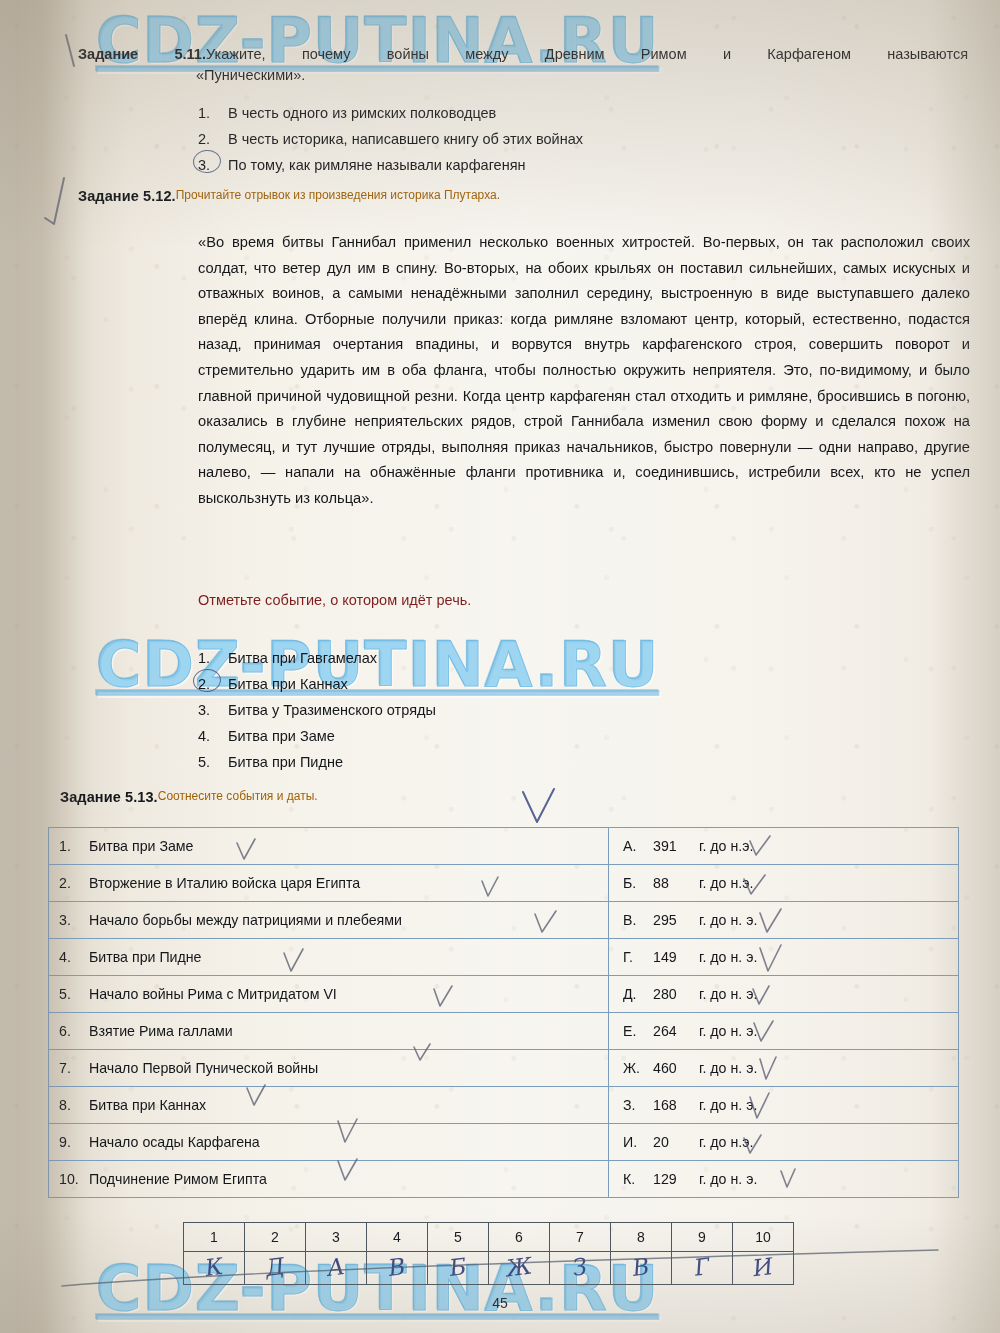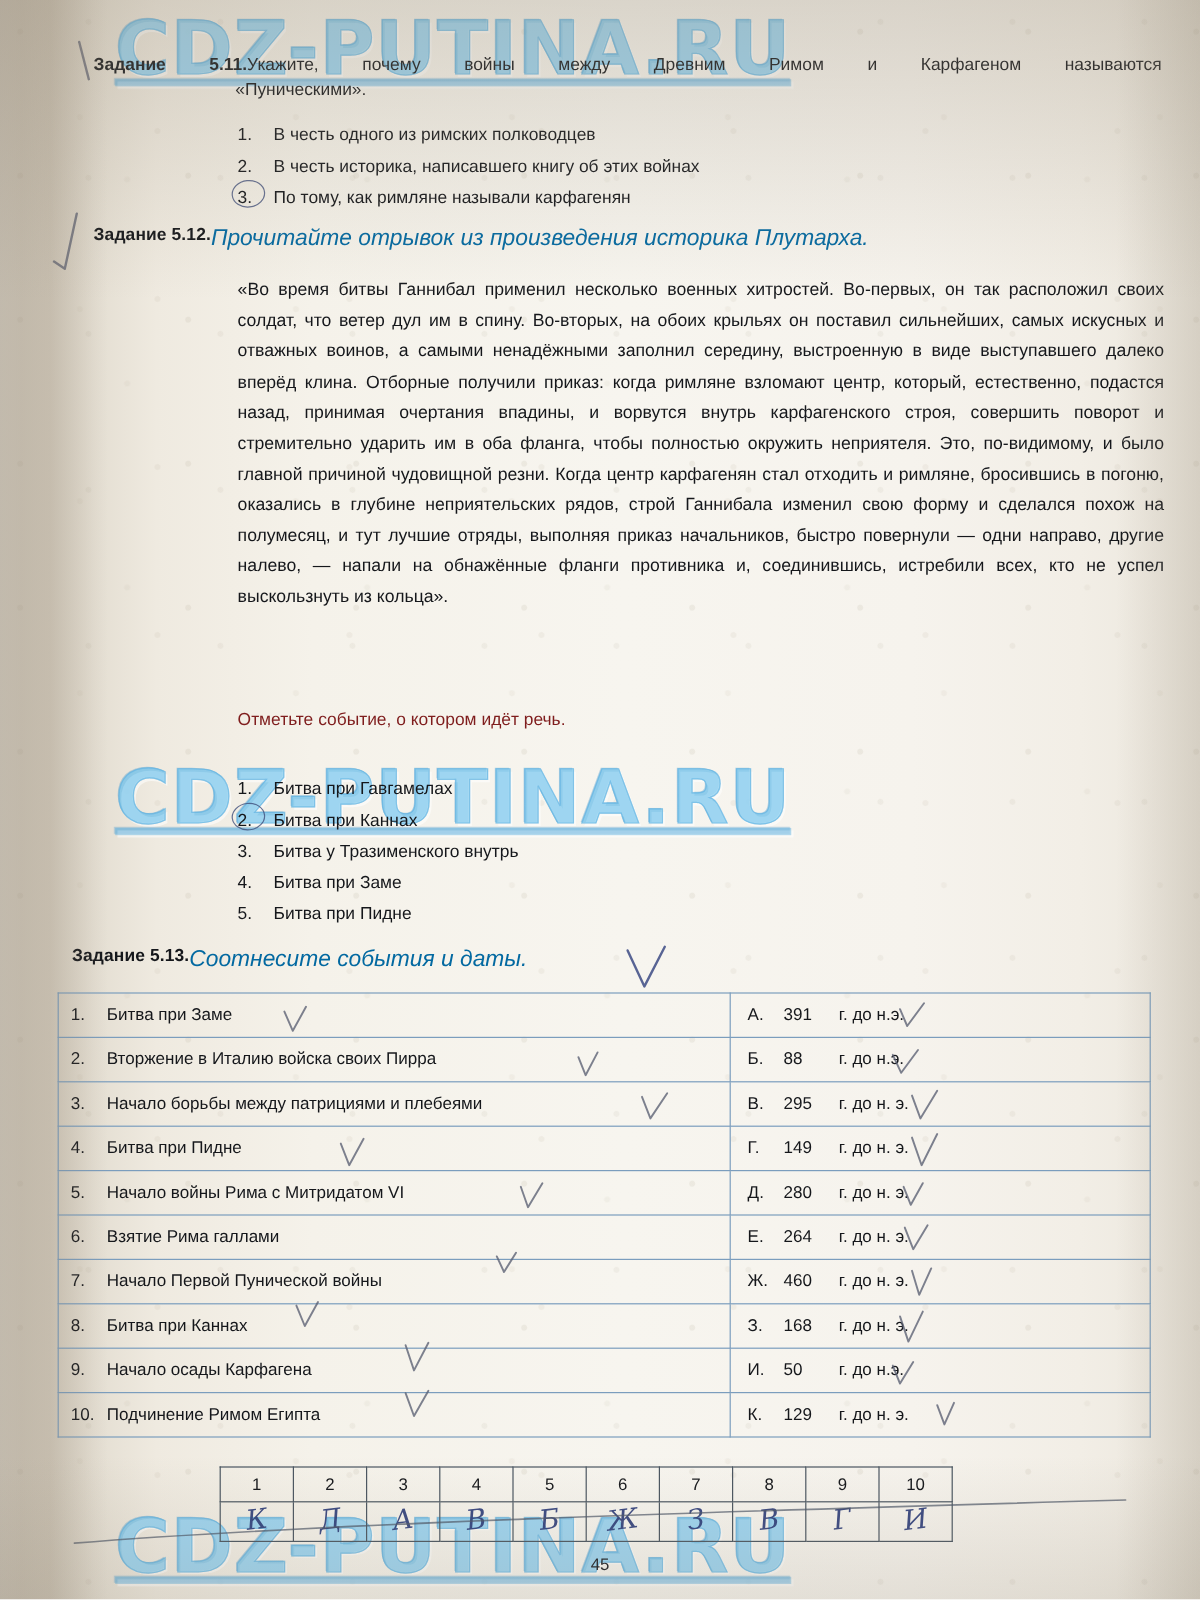--- a/index.html
+++ b/index.html
@@ -90,23 +90,22 @@
   
   .task-row { position: absolute; display: flex; align-items: flex-start; }
   .task-label {
     font-weight: 700;
     font-size: 14.5px;
     color: #15171b;
     white-space: nowrap;
     letter-spacing: .1px;
   }
   .task-text {
-    font-size: 19px;
-    color: #0369a1;
-    font-style: italic;
+    font-size: 12px;
+    color: #a16207;
   }
 
   
   #t511 { position: absolute; left: 78px; top: 42px; width: 890px; }
   #t511 .lead { display: inline; font-weight: 700; font-size: 14.5px; }
   #t511 .body {
     display: inline;
     font-size: 14.5px;
   }
   #t511 .just {
@@ -290,21 +289,21 @@
       <div class="opt">
         <span class="num">1.</span>
         <span>Битва при Гавгамелах</span>
       </div>
       <div class="opt">
         <span class="num circled">2.</span>
         <span>Битва при Каннах</span>
       </div>
       <div class="opt">
         <span class="num">3.</span>
-        <span>Битва у Тразименского внутрь</span>
+        <span>Битва у Тразименского отряды</span>
       </div>
       <div class="opt">
         <span class="num">4.</span>
         <span>Битва при Заме</span>
       </div>
       <div class="opt">
         <span class="num">5.</span>
         <span>Битва при Пидне</span>
       </div>
     </div>
@@ -328,21 +327,21 @@
                 <span class="cell-letter">А.</span>
                 <span class="cell-date-num">391</span>
                 <span>г. до н.э.</span>
               </span>
             </td>
         </tr>
         <tr>
           <td class="left-cell">
               <span class="cell-inner">
                 <span class="cell-num">2.</span>
-                <span>Вторжение в Италию войска своих Пирра</span>
+                <span>Вторжение в Италию войска царя Египта</span>
               </span>
             </td>
           <td class="right-cell">
               <span class="cell-inner">
                 <span class="cell-letter">Б.</span>
                 <span class="cell-date-num">88</span>
                 <span>г. до н.э.</span>
               </span>
             </td>
         </tr>
@@ -439,21 +438,21 @@
         <tr>
           <td class="left-cell">
               <span class="cell-inner">
                 <span class="cell-num">9.</span>
                 <span>Начало осады Карфагена</span>
               </span>
             </td>
           <td class="right-cell">
               <span class="cell-inner">
                 <span class="cell-letter">И.</span>
-                <span class="cell-date-num">50</span>
+                <span class="cell-date-num">20</span>
                 <span>г. до н.э.</span>
               </span>
             </td>
         </tr>
         <tr>
           <td class="left-cell">
               <span class="cell-inner">
                 <span class="cell-num">10.</span>
                 <span>Подчинение Римом Египта</span>
               </span>

